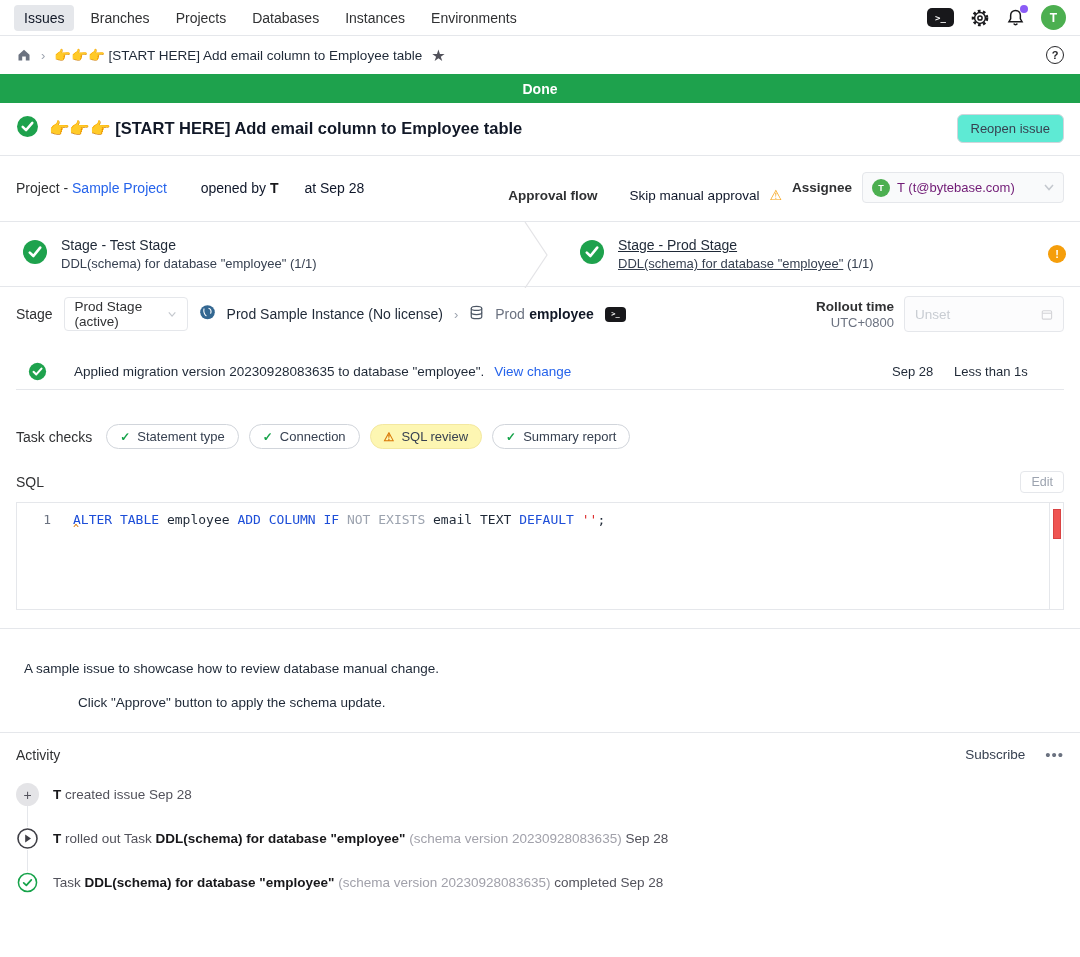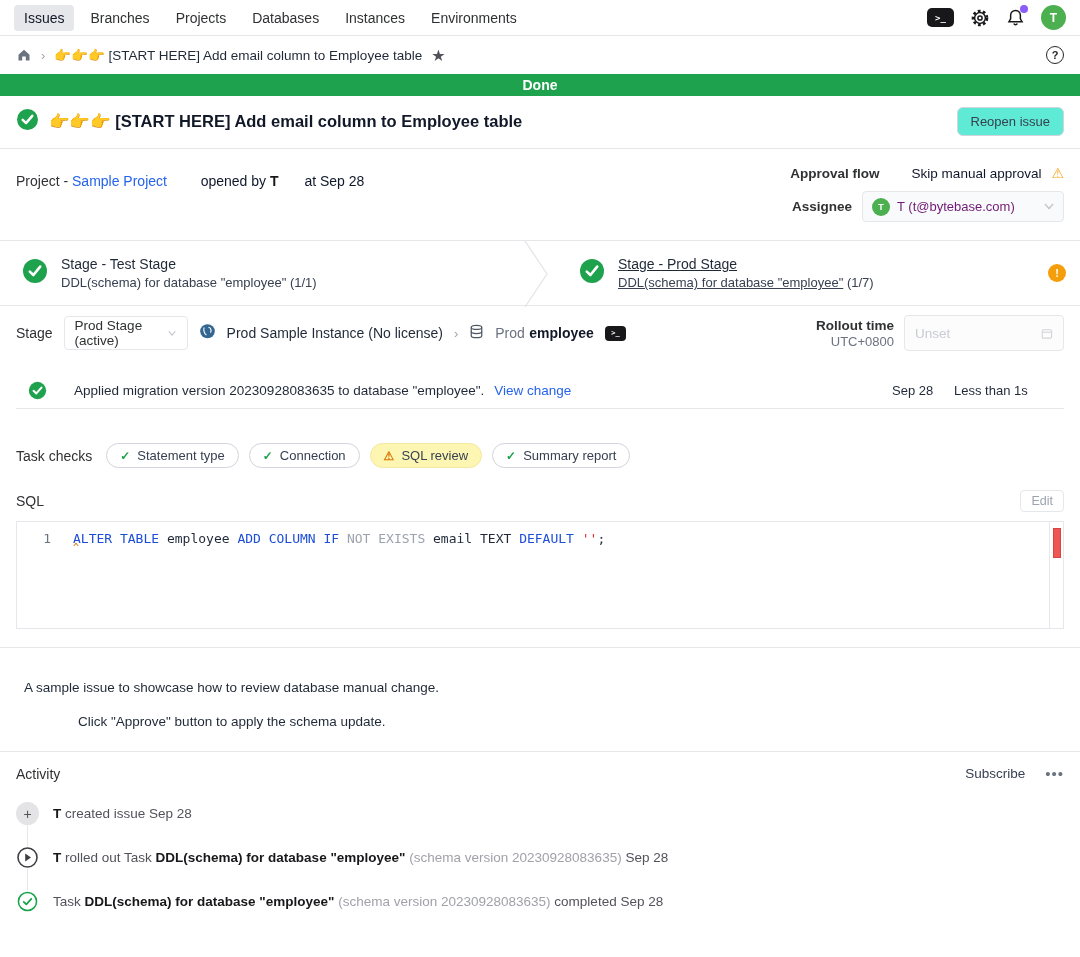--- a/index.html
+++ b/index.html
@@ -23,36 +23,36 @@
 
   
   .breadcrumb-row { display:flex; align-items:center; gap:9px; height:38px; padding:0 16px; }
   .crumb-sep { color:#9ca3af; font-size:13px; }
   .crumb-title { font-size:13.5px; color:#1f2937; }
   .star { color:#52525b; font-size:16px; cursor:pointer; }
   .help-circle { margin-left:auto; width:18px; height:18px; border:1.5px solid #27272a; border-radius:50%;
     display:flex; align-items:center; justify-content:center; font-size:11px; font-weight:bold; color:#27272a; cursor:pointer; }
 
   
-  .banner { height:22px; background:#1ea24d; color:#fff; font-weight:bold; font-size:14px;
+  .banner { height:29px; background:#1ea24d; color:#fff; font-weight:bold; font-size:14px;
     display:flex; align-items:center; justify-content:center; }
 
   
   .title-row { display:flex; align-items:center; gap:10px; padding:11px 16px 12px; }
   .title-row h1 { font-size:16.5px; color:#111827; font-weight:bold; }
   .reopen-btn { margin-left:auto; background:#5eead4; border:1px solid #d1d5db; border-radius:6px;
     padding:6px 13px; font-size:13px; color:#374151; cursor:pointer; font-family:inherit; }
 
   
   .meta { display:flex; justify-content:space-between; padding:16px 16px 6px; }
   .meta-left { font-size:14px; padding-top:8px; }
   .meta-label { color:#303133; }
   .link { color:#2563eb; text-decoration:none; cursor:pointer; }
   .muted { color:#0f172a;margin-left:22px; }
-  .meta-right { display:flex; flex-direction:column; gap:10px; align-items:flex-end; }
+  .meta-right { display:flex; flex-direction:row; gap:10px; align-items:flex-end; }
   .meta-row { display:flex; align-items:center; gap:10px; }
   .meta-row-label { font-size:13.5px; font-weight:bold; color:#303133; }
   .warn-tri { color:#f59e0b; font-size:14px; }
   .assignee-select { width:202px; height:31px; background:#f9fafb; border:1px solid #e5e7eb; border-radius:4px;
     display:flex; align-items:center; gap:7px; padding:0 9px; cursor:pointer; }
   .assignee-select .mini-avatar { width:18px; height:18px; border-radius:50%; background:#4caf50; color:#fff;
     font-size:9px; font-weight:bold; display:flex; align-items:center; justify-content:center; }
   .assignee-select .val { font-size:13px; color:#701a75; flex:1; }
 
   
@@ -251,21 +251,21 @@
     </svg>
   <div class="stage-cell" style="padding-left:30px">
     <span>
       <svg width="26" height="26" viewBox="0 0 26 26">
           <circle cx="13" cy="13" r="12" fill="#1ea24d"></circle>
           <polyline points="7.8,13.6 11.4,17 18.2,8.6" fill="none" stroke="#fff" stroke-width="2.6" stroke-linecap="round" stroke-linejoin="round"></polyline>
         </svg>
     </span>
     <div class="stage-texts">
       <span class="stage-title u">Stage - Prod Stage</span>
-      <span class="stage-sub"><span class="u">DDL(schema) for database "employee"</span> <span>(1/7)</span></span>
+      <span class="stage-sub"><span class="u">DDL(schema) for database "employee"</span> <span>(1/1)</span></span>
     </div>
     <span class="alert-circle">!</span>
   </div>
 </div>
 
 <div class="stage-bar">
   <span class="stage-bar-label">Stage</span>
   <div class="stage-select">
     <span class="val">Prod Stage (active)</span>
     <svg width="10" height="7" viewBox="0 0 10 7">

